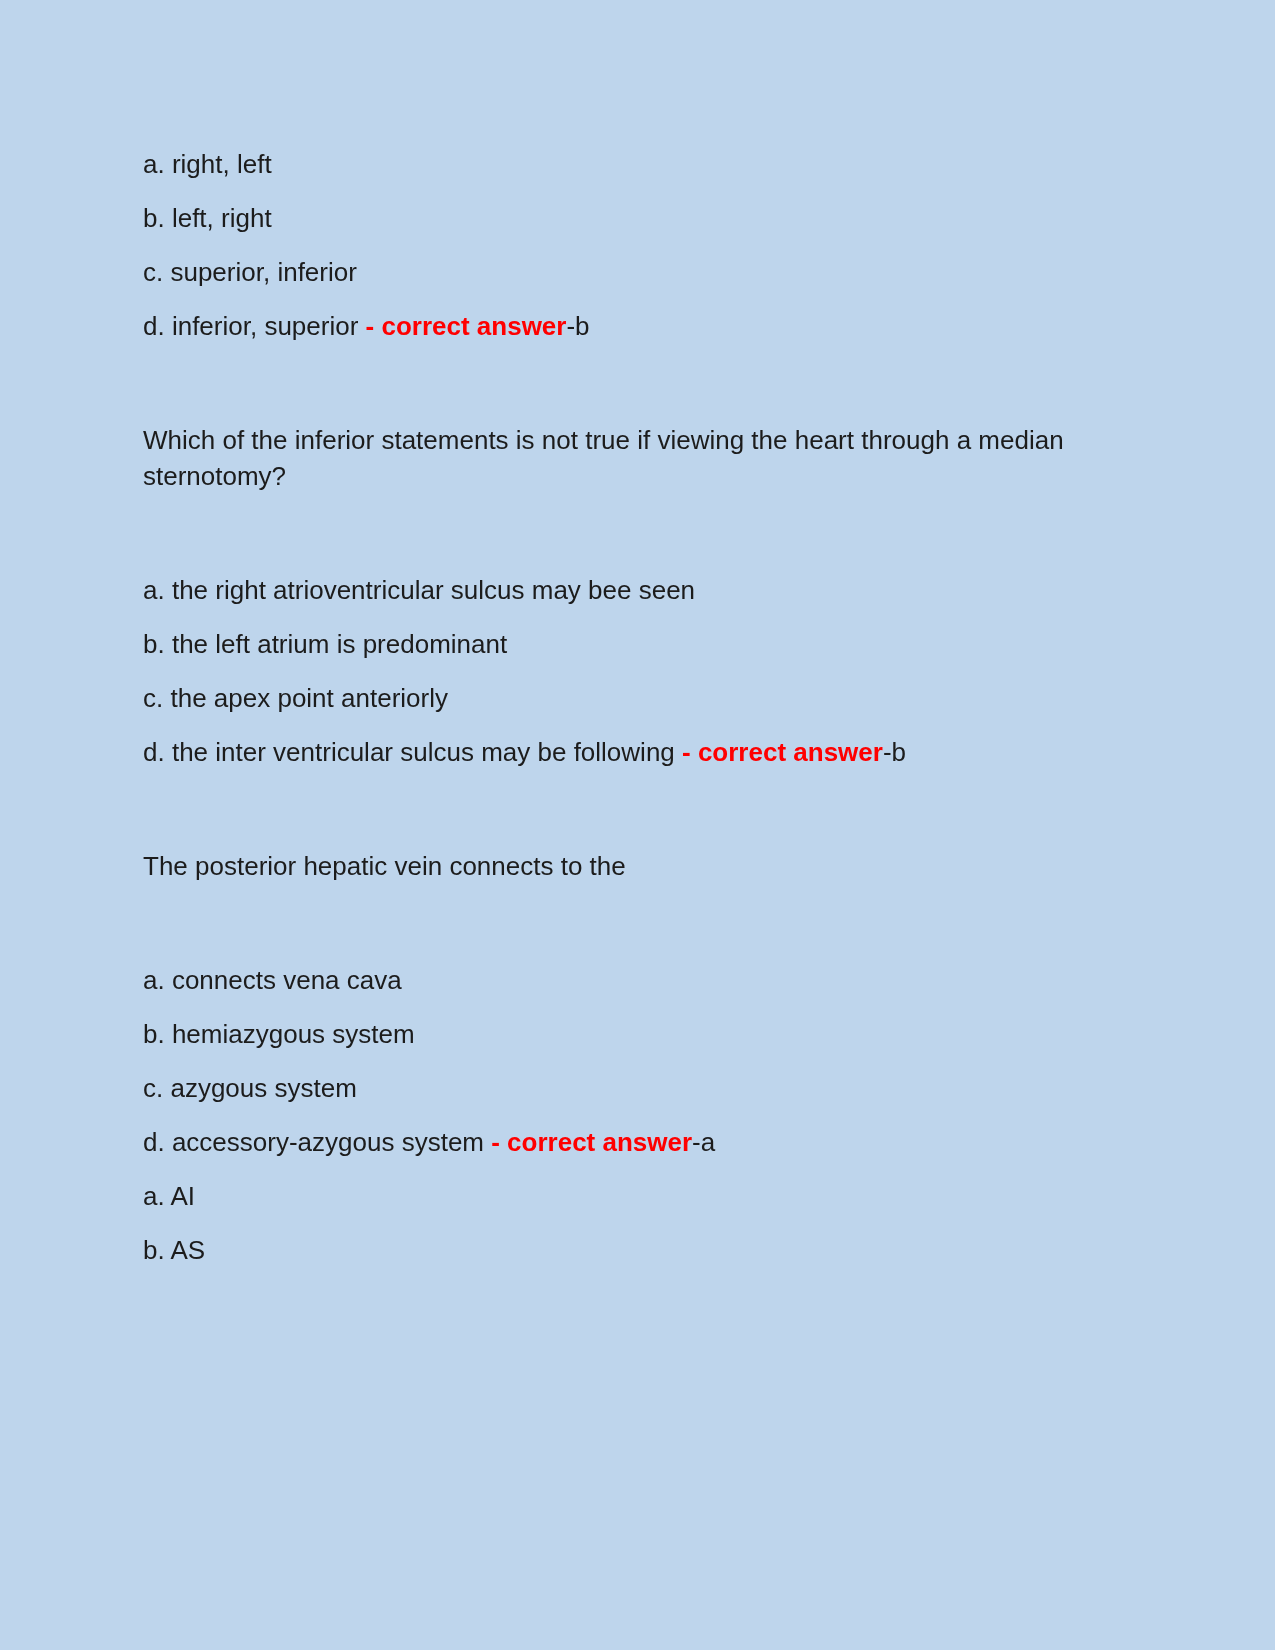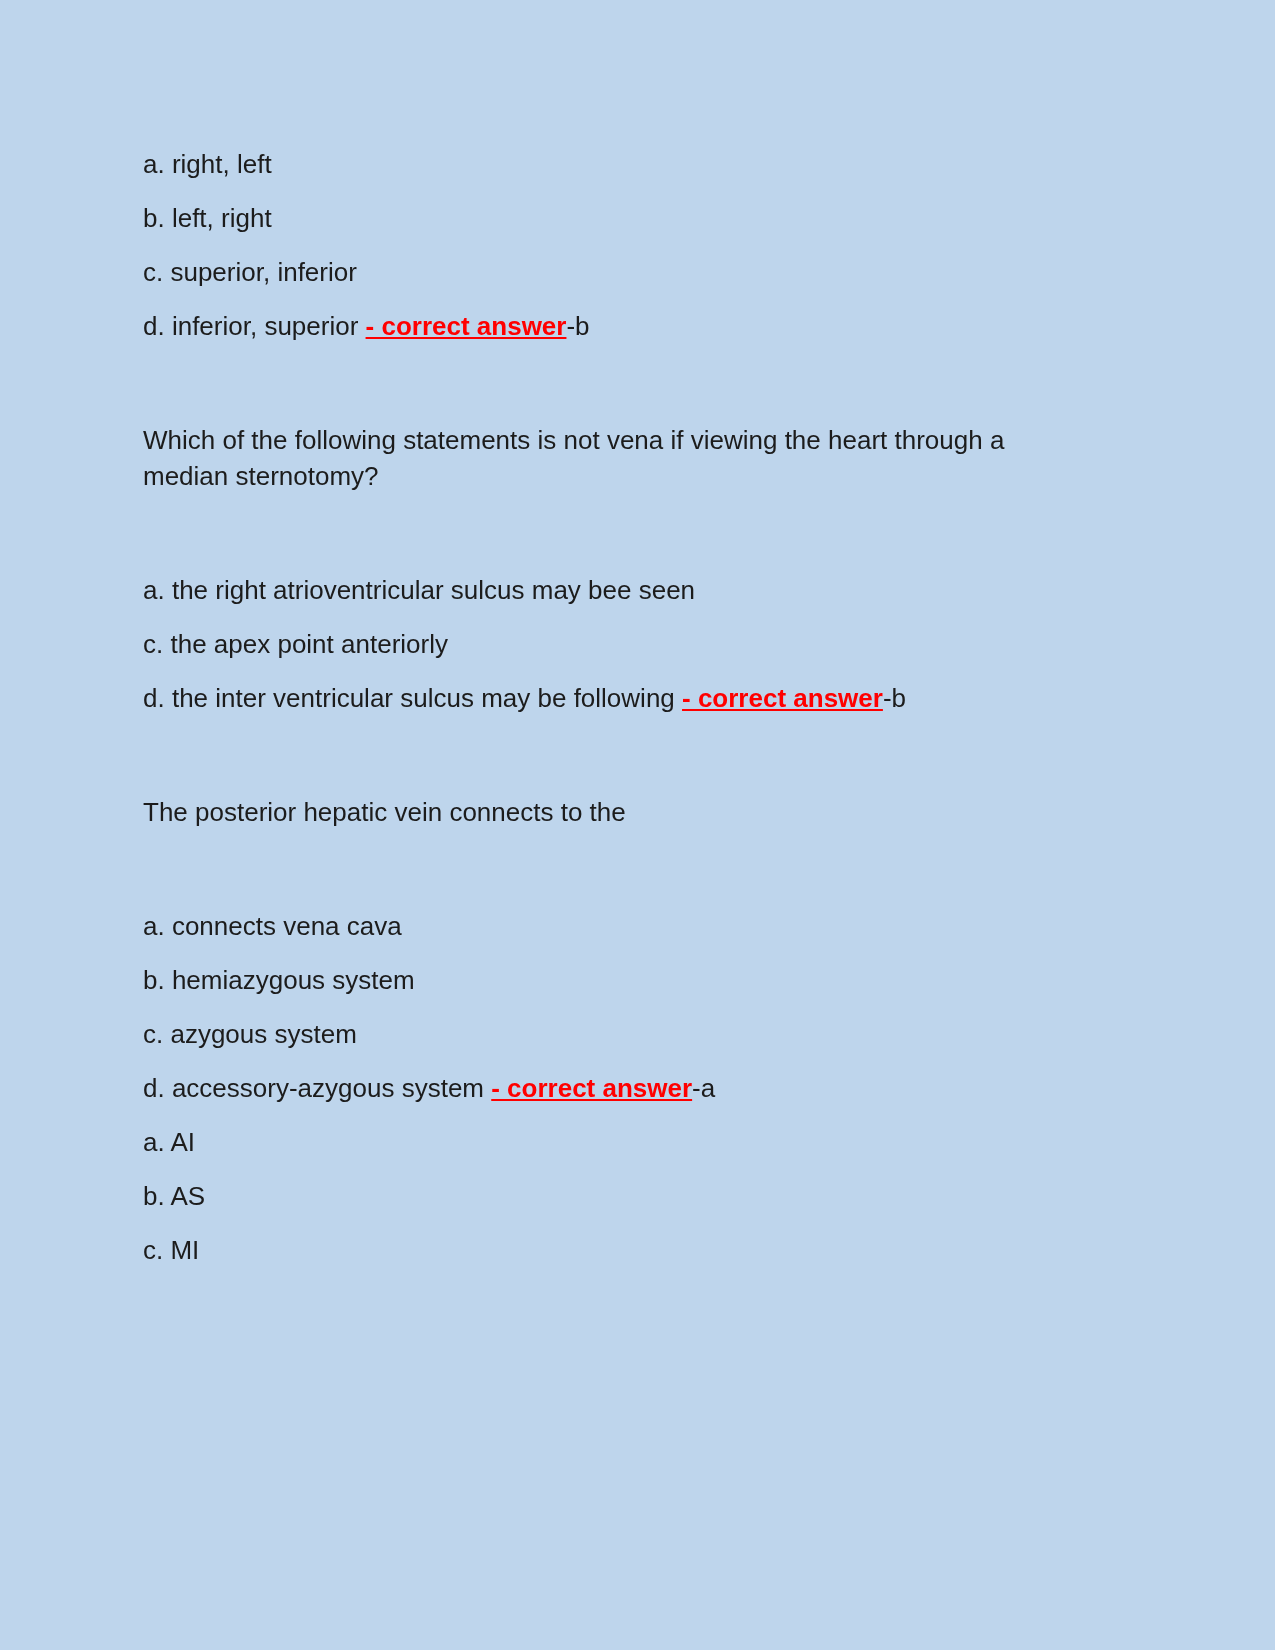--- a/index.html
+++ b/index.html
@@ -21,21 +21,21 @@
   }
   .page {
     width: 100%;
     height: 100%;
     padding: 146px 140px 0 143px;
   }
   p { margin: 0; }
   .option { margin: 0 0 18px 0; }
   .question { margin: 78px 0; max-width: 935px; }
   .block:first-child .option:first-child { margin-top: 0; }
-  .marker { color: var(--red); font-weight: 700; text-decoration: underline; }
+  .marker { color: var(--red); font-weight: 700; }
 </style>
 </head>
 <body>
 
 <div class="page">
 
   <div class="block">
     <p class="option">
       <span>a. right, left</span>
     </p>
@@ -44,23 +44,26 @@
     </p>
     <p class="option">
       <span>c. superior, inferior</span>
     </p>
     <p class="option">
       <span>d. inferior, superior </span><span class="marker">- correct answer</span><span>-b</span>
     </p>
   </div>
 
   <div class="block">
-    <p class="question">Which of the following statements is not vena if viewing the heart through a median sternotomy?</p>
+    <p class="question">Which of the inferior statements is not true if viewing the heart through a median sternotomy?</p>
     <p class="option">
       <span>a. the right atrioventricular sulcus may bee seen</span>
+    </p>
+    <p class="option">
+      <span>b. the left atrium is predominant</span>
     </p>
     <p class="option">
       <span>c. the apex point anteriorly</span>
     </p>
     <p class="option">
       <span>d. the inter ventricular sulcus may be following </span><span class="marker">- correct answer</span><span>-b</span>
     </p>
   </div>
 
   <div class="block">
@@ -79,18 +82,15 @@
     </p>
   </div>
 
   <div class="block">
     <p class="option">
       <span>a. AI</span>
     </p>
     <p class="option">
       <span>b. AS</span>
     </p>
-    <p class="option">
-      <span>c. MI</span>
-    </p>
   </div>
 
 </div>
 
 </body></html>

